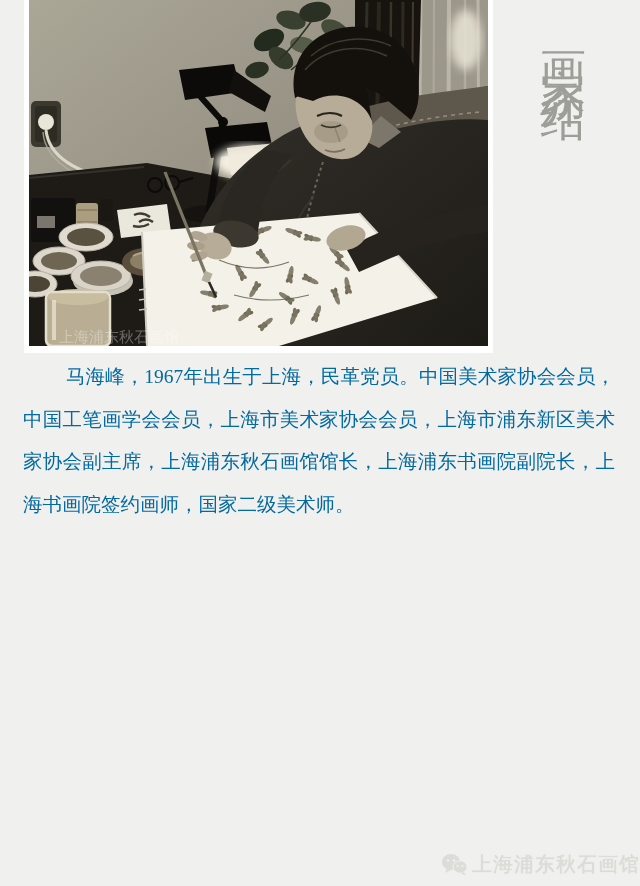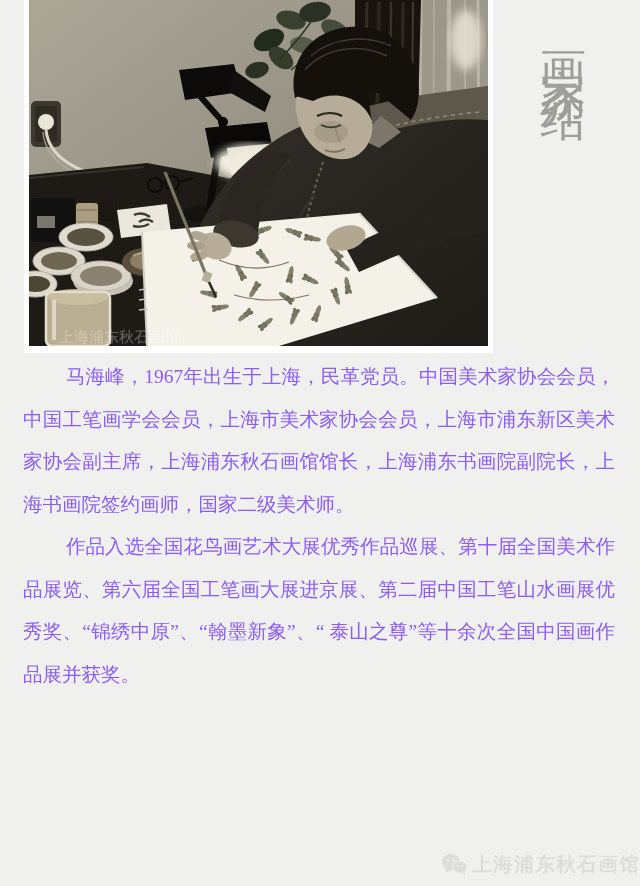--- a/index.html
+++ b/index.html
@@ -17,21 +17,21 @@
   
   #vertical-title{
     position:absolute;left:540px;top:16px;height:300px;
     writing-mode:vertical-rl;text-orientation:upright;
     font-size:46px;letter-spacing:15px;line-height:46px;
     color:#9e9e99;font-family:"Liberation Serif","DejaVu Serif",serif;
   }
   
   #article{
     position:absolute;left:23px;top:356px;width:592px;
-    color:#8b5cf6;font-size:19.5px;line-height:42.5px;
+    color:#0369a1;font-size:19.5px;line-height:42.5px;
     text-align:justify;text-justify:inter-ideograph;
   }
   #article p{margin:0;text-indent:2.2em;}
   
   #account-watermark{
     position:absolute;right:0px;bottom:8px;
     display:flex;align-items:center;gap:4px;
     color:#dcdcd8;font-size:20px;letter-spacing:1px;
     font-family:"Liberation Sans","DejaVu Sans",sans-serif;
     text-shadow:0 0 1px #cfcfcb;
@@ -224,21 +224,20 @@
       </g>
 
       <text x="30" y="342" font-size="15" fill="#ffffff" opacity="0.32" font-family="Liberation Sans, DejaVu Sans, sans-serif">上海浦东秋石画馆</text>
     </svg>
   </div>
 
   <div id="vertical-title">画家介绍</div>
 
   <div id="article">
     <p>马海峰，1967年出生于上海，民革党员。中国美术家协会会员，中国工笔画学会会员，上海市美术家协会会员，上海市浦东新区美术家协会副主席，上海浦东秋石画馆馆长，上海浦东书画院副院长，上海书画院签约画师，国家二级美术师。</p>
-    <p>作品入选全国花鸟画艺术大展优秀作品巡展、第十届全国美术作品展览、第六届全国工笔画大展进京展、第二届中国工笔山水画展优秀奖、“锦绣中原”、“翰墨新象”、“ 泰山之尊”等十余次全国中国画作品展并获奖。</p>
   </div>
 
   <div id="account-watermark">
     <svg width="27" height="23" viewBox="0 0 27 23">
       <ellipse cx="10" cy="9" rx="9" ry="8" fill="#dcdcd8"></ellipse>
       <path d="M6,15 L4,20 L10,17 Z" fill="#dcdcd8"></path>
       <circle cx="7" cy="7.5" r="1.2" fill="#f0f0ee"></circle>
       <circle cx="13" cy="7.5" r="1.2" fill="#f0f0ee"></circle>
       <ellipse cx="19" cy="14" rx="7" ry="6.2" fill="#dcdcd8" stroke="#f0f0ee" stroke-width="1"></ellipse>
       <path d="M23,19 L25,22.5 L20,20.5 Z" fill="#dcdcd8"></path>

